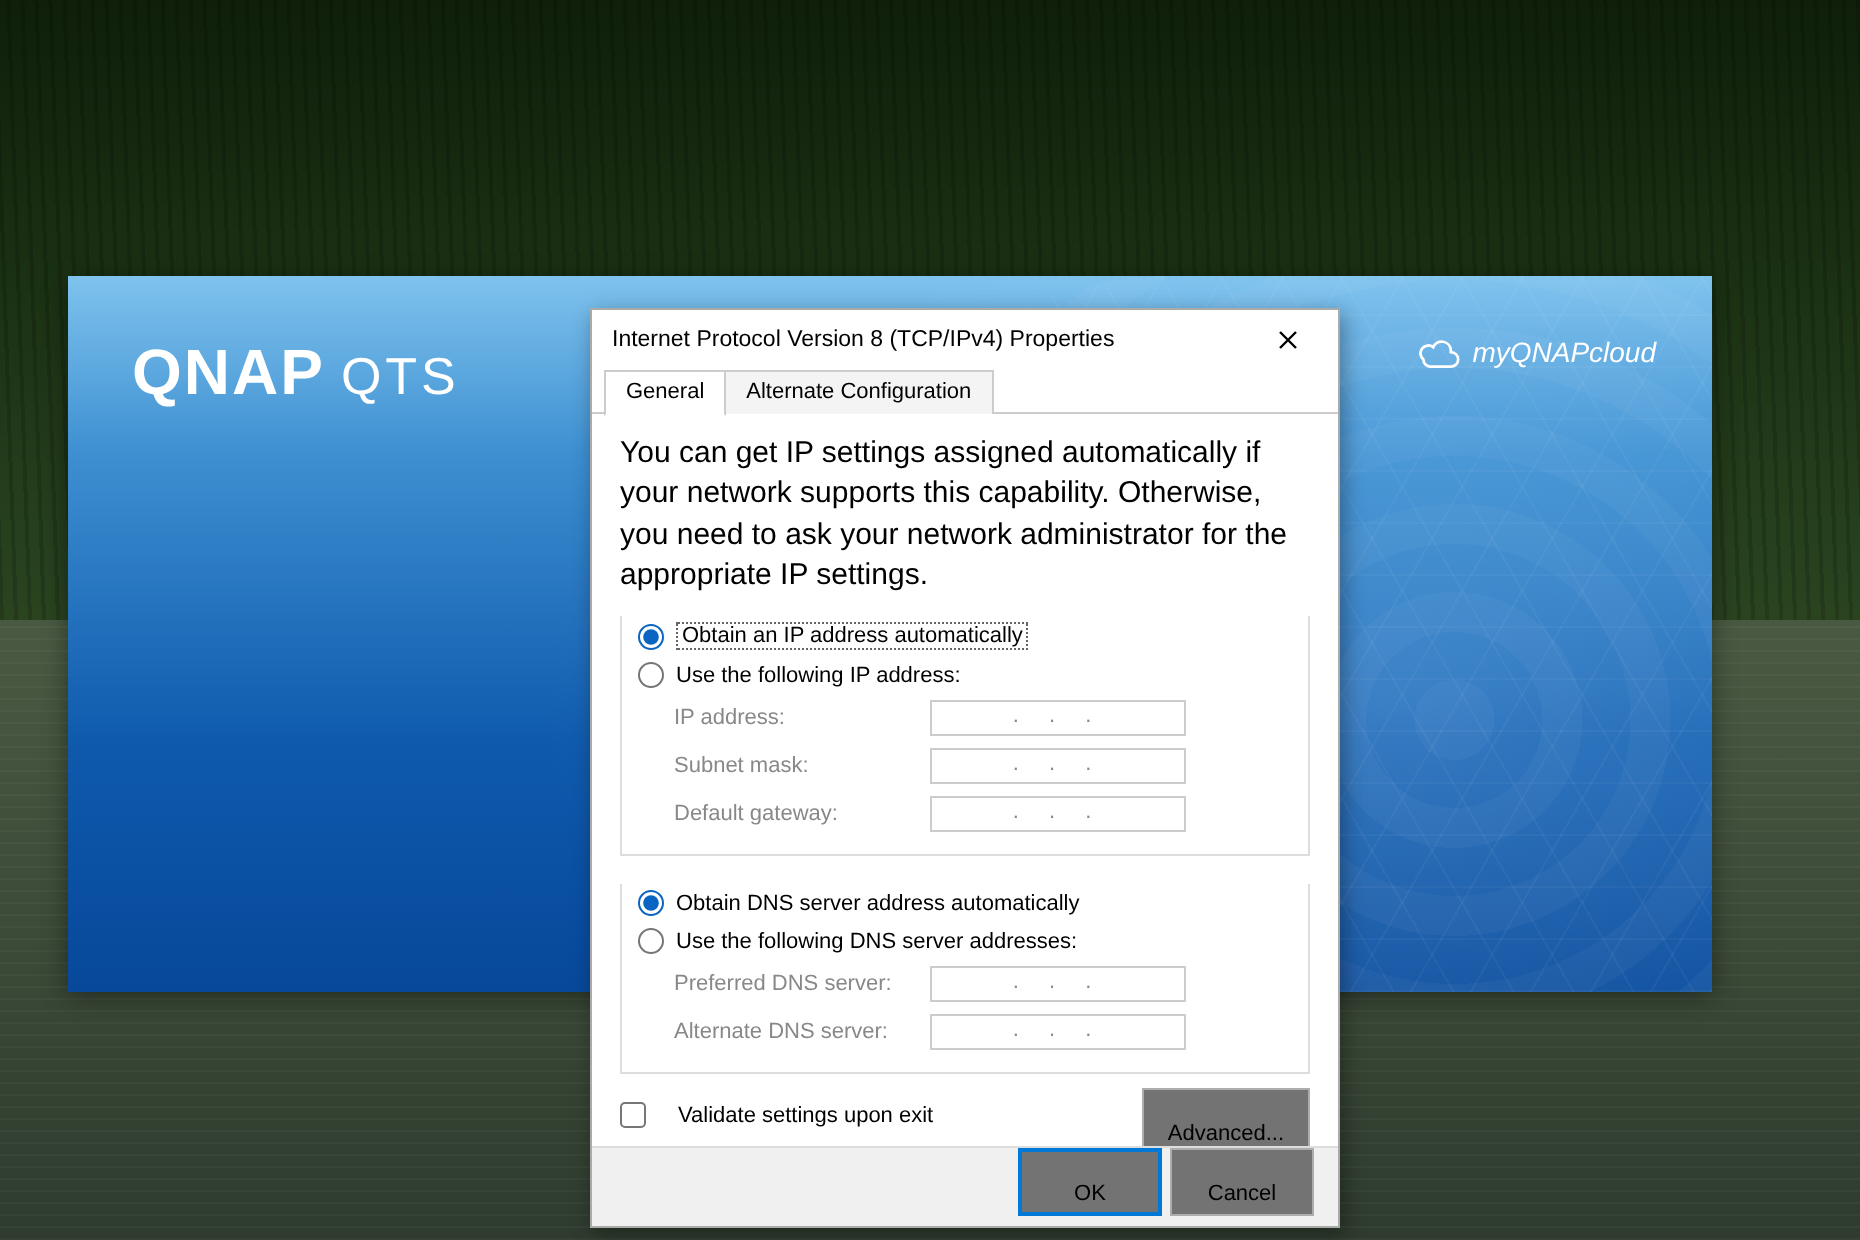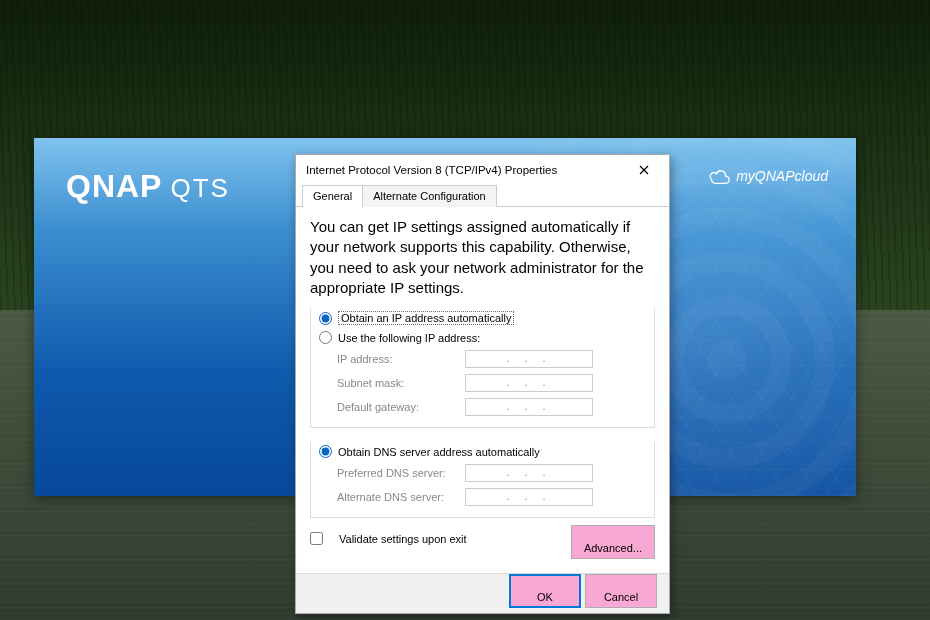--- a/index.html
+++ b/index.html
@@ -82,21 +82,21 @@
       text-align:center; letter-spacing:6px; color:#888; padding-top:1px;
     }
     .ip-input.disabled { background:#fff; color:#888; }
 
     .checkrow { display:flex; align-items:center; gap:16px; margin-top:4px; }
     .checkbox { width:13px; height:13px; accent-color:#0a64c2; }
 
     .adv-btn-row { display:flex; justify-content:flex-end; margin-top:-20px; }
     .btn {
       min-width:72px; height:22px; padding:16px 12px; font-size:11px;
-      border:1px solid #adadad; background:#f9a8d4; cursor:default;
+      border:1px solid #adadad; background:#737373; cursor:default;
     }
     .btn.default { border-color:#0078d7; box-shadow: inset 0 0 0 1px #0078d7; }
 
     .footer {
       position:absolute; left:0; right:0; bottom:0; height:40px;
       border-top:1px solid #ddd; display:flex; align-items:flex-start; justify-content:flex-end;
       gap:4px; padding-right:12px; background:#f0f0f0;
     }
   </style>
 </head>
@@ -160,20 +160,24 @@
         </div>
       </div>
     </div>
 
     <div class="group">
       <div class="group-inner">
         <div class="radio-row">
           <input type="radio" class="radio" name="dnsmode" checked="" style="">
           <span class="radio-label">Obtain DNS server address automatically</span>
         </div>
+        <div class="radio-row">
+          <input type="radio" class="radio" name="dnsmode" style="">
+          <span class="radio-label">Use the following DNS server addresses:</span>
+        </div>
         <div class="fieldrow">
           <label>Preferred DNS server:</label>
           <div class="ip-input disabled">.   .   .</div>
         </div>
         <div class="fieldrow">
           <label>Alternate DNS server:</label>
           <div class="ip-input disabled">.   .   .</div>
         </div>
       </div>
     </div>

